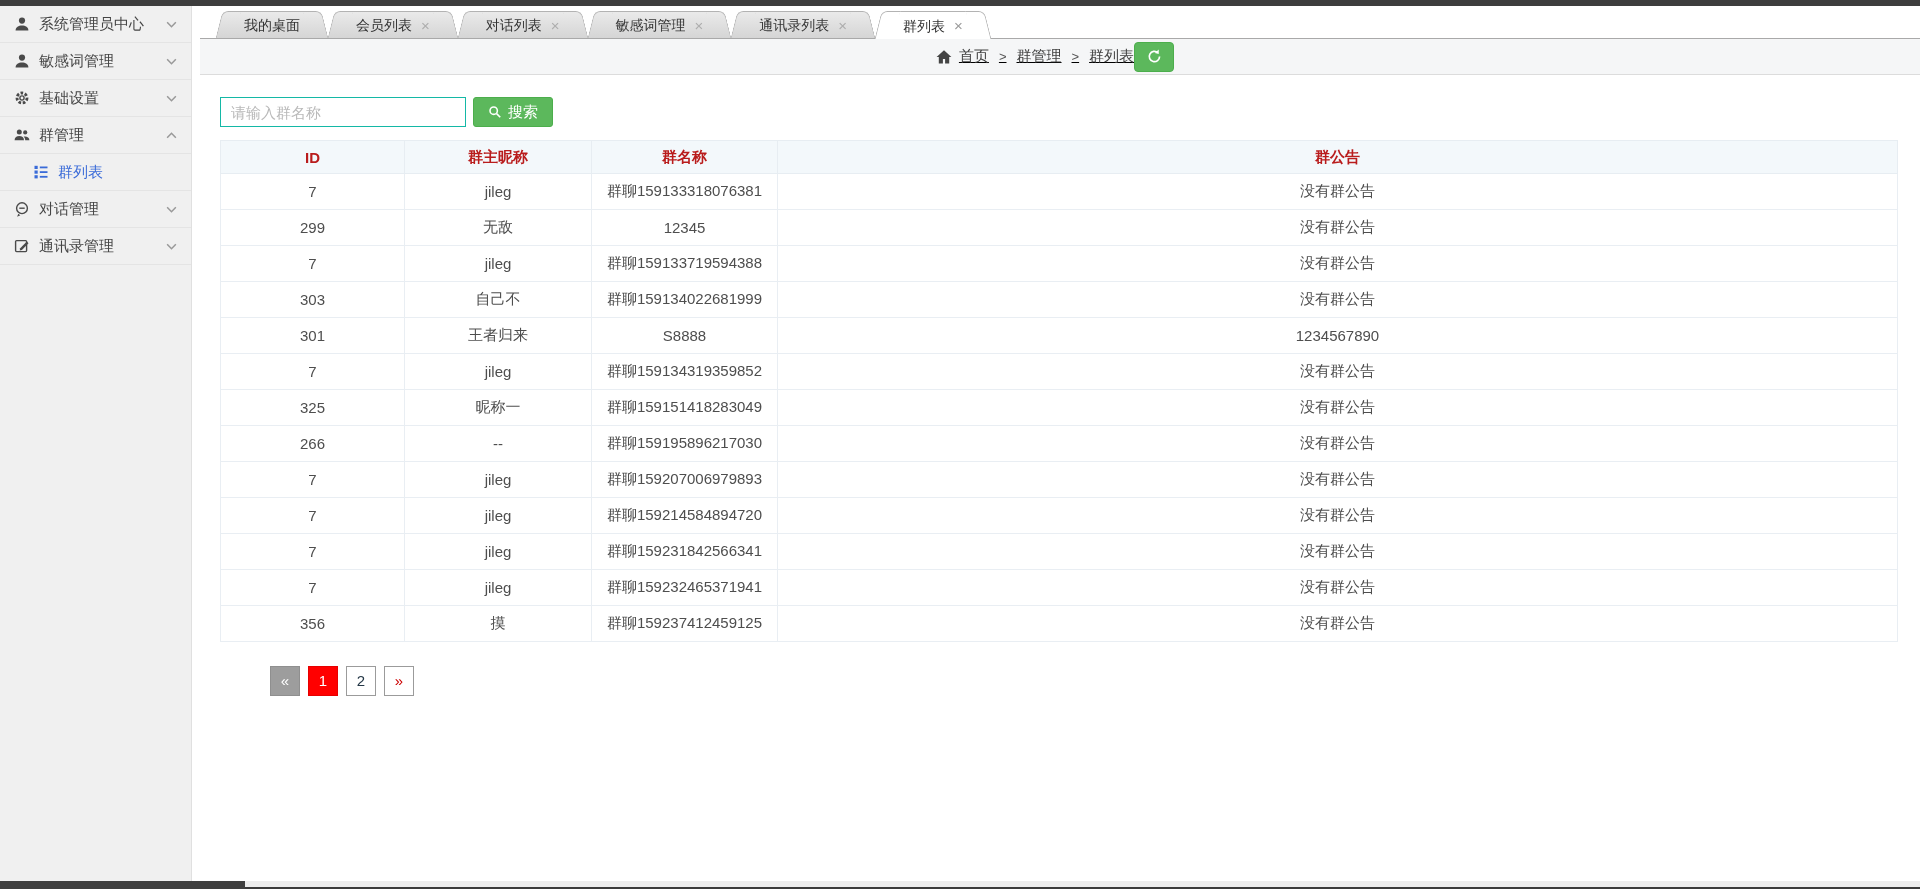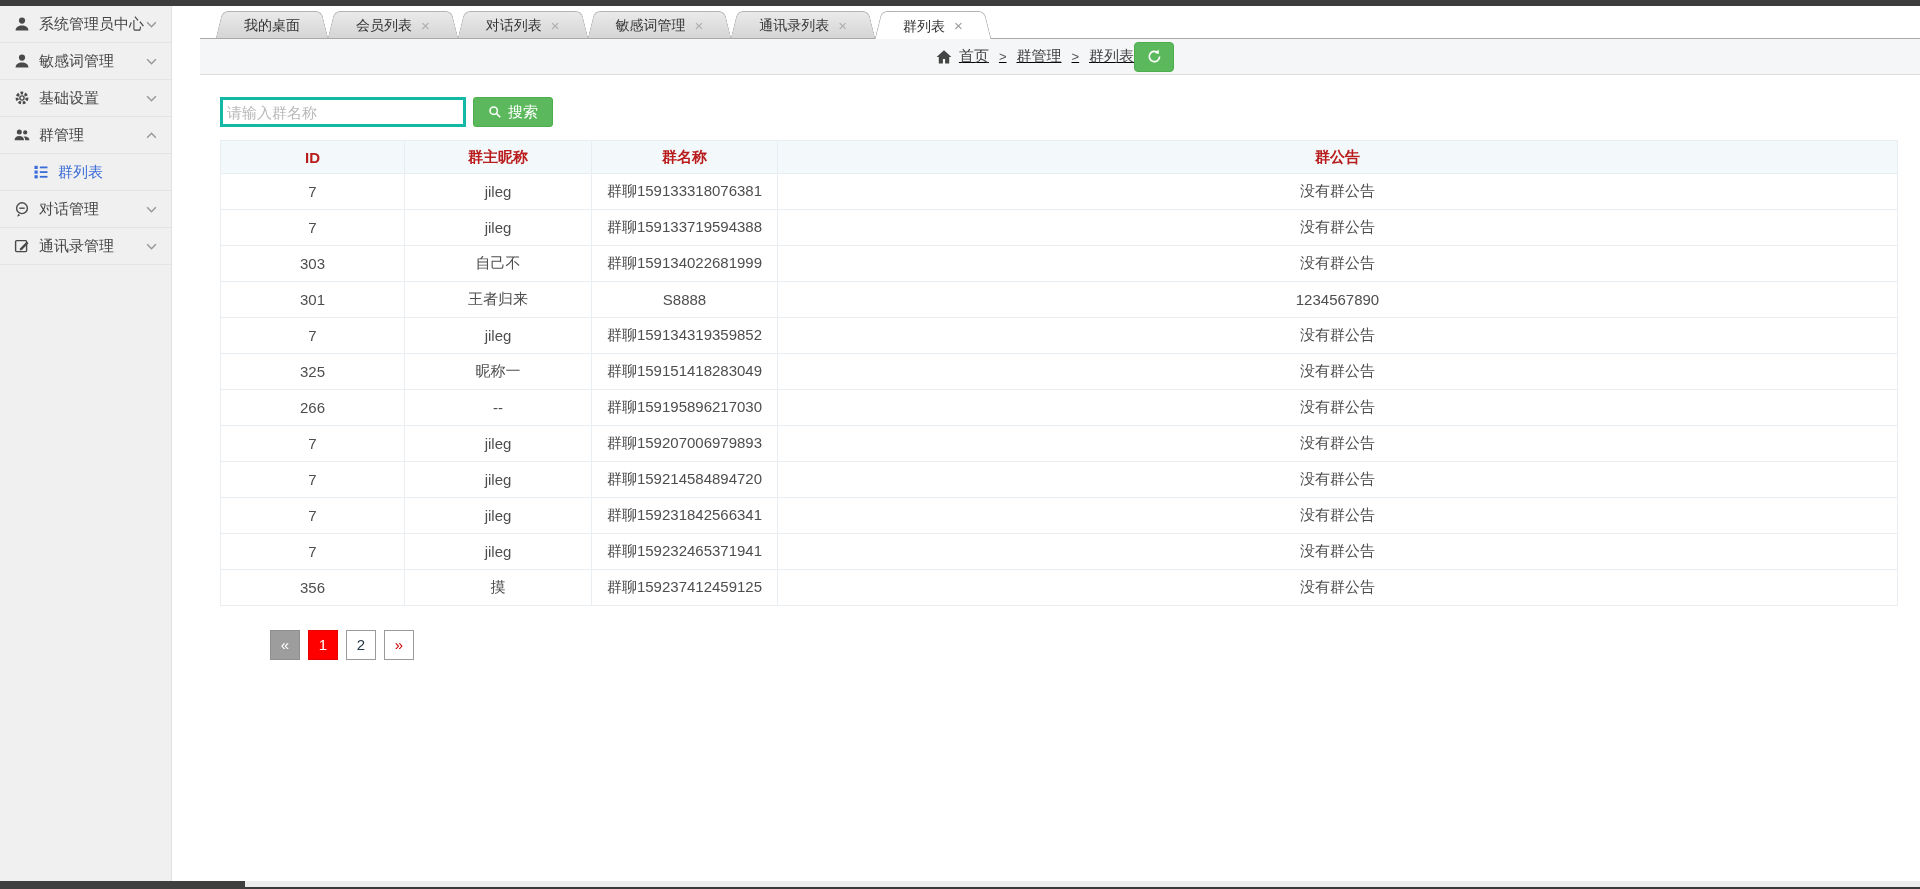--- a/index.html
+++ b/index.html
@@ -5,21 +5,21 @@
   * { box-sizing: border-box; margin: 0; padding: 0; }
   html, body {
     width: 1920px; height: 889px;
     font-family: "Liberation Sans", "DejaVu Sans", sans-serif;
     background: #fff; overflow: hidden; position: relative;
   }
   
   .topstrip { position:absolute; top:0; left:0; width:100%; height:6px; background:#3d3d3d; z-index:60; }
 
   
-  .sidebar { position:absolute; top:6px; left:0; bottom:8px; width:172px; background:#f0f0f0; border-right:1px solid #e0e0e0; z-index:5; }
+  .sidebar { position:absolute; top:6px; left:0; bottom:8px; width:192px; background:#f0f0f0; border-right:1px solid #e0e0e0; z-index:5; }
   .menu-item { display:flex; align-items:center; height:37px; padding:0 13px 0 14px; border-bottom:1px solid #e4e4e4; color:#454545; font-size:15px; cursor:pointer; background:#f0f0f0; }
   .menu-item .mi-icon { width:16px; height:16px; margin-right:9px; color:#4a4a4a; flex:0 0 auto; display:inline-flex; }
   .menu-item .mi-icon svg { width:100%; height:100%; }
   .menu-item .chev { margin-left:auto; display:inline-flex; color:#999; }
   .menu-item.submenu { padding-left:33px; }
   .menu-item.active { color:#3a6bd8; }
   .menu-item.active .mi-icon { color:#3a6bd8; }
 
   
   .main { position:absolute; left:200px; right:0; top:6px; bottom:8px; background:#fff; overflow:hidden; }
@@ -41,21 +41,21 @@
   .breadcrumb .home-ic { display:inline-flex; width:16px; height:16px; margin-right:7px; color:#444; }
   .breadcrumb .crumb { cursor:pointer; }
   .breadcrumb .crumb.current { cursor:default; }
   .breadcrumb .sep { margin:0 10px; color:#555; font-size:13px; }
   .refresh-btn { width:40px; height:30px; background:#5cb85c; border:1px solid #4cae4c; border-radius:4px; display:flex; align-items:center; justify-content:center; cursor:pointer; }
   .refresh-btn svg { width:15px; height:15px; }
 
   
   .content { padding:22px 22px 0 20px; background:#fff; }
   .search-row { display:flex; align-items:center; margin-bottom:13px; }
-  .search-input { width:246px; height:30px; border:3px solid #14b8a6; padding:0 4px; font-size:15px; color:#333; outline:none; font-family:inherit; }
+  .search-input { width:246px; height:30px; border:1px solid #14b8a6; padding:0 10px; font-size:15px; color:#333; outline:none; font-family:inherit; }
   .search-input::placeholder { color:#b9b9b9; }
   .btn-search { margin-left:7px; height:30px; padding:0 14px; background:#5cb85c; border:1px solid #4cae4c; border-radius:3px; color:#fff; font-size:15px; display:inline-flex; align-items:center; gap:6px; cursor:pointer; font-family:inherit; }
   .btn-search svg { width:14px; height:14px; }
 
   table.grid { width:100%; border-collapse:collapse; table-layout:fixed; }
   table.grid th { background:#f3f8fb; border:1px solid #e7edf2; height:33px; font-size:15px; font-weight:bold; color:#b91c1c; text-align:center; }
   table.grid td { border:1px solid #e9eef3; height:36px; font-size:15px; color:#4e4e4e; text-align:center; white-space:nowrap; overflow:hidden; }
 
   .pagination { margin:24px 0 0 50px; display:flex; }
   .pg-btn { min-width:30px; height:30px; line-height:28px; border:1px solid #9b9b9b; margin-right:8px; text-align:center; font-size:15px; background:#fff; color:#243746; cursor:pointer; padding:0 8px; }
@@ -259,20 +259,26 @@
           </tr>
         </thead>
       <tbody id="tbody">
           <tr>
             <td>7</td>
             <td>jileg</td>
             <td>群聊159133318076381</td>
             <td>没有群公告</td>
           </tr>
           <tr>
+            <td>299</td>
+            <td>无敌</td>
+            <td>12345</td>
+            <td>没有群公告</td>
+          </tr>
+          <tr>
             <td>7</td>
             <td>jileg</td>
             <td>群聊159133719594388</td>
             <td>没有群公告</td>
           </tr>
           <tr>
             <td>303</td>
             <td>自己不</td>
             <td>群聊159134022681999</td>
             <td>没有群公告</td>

